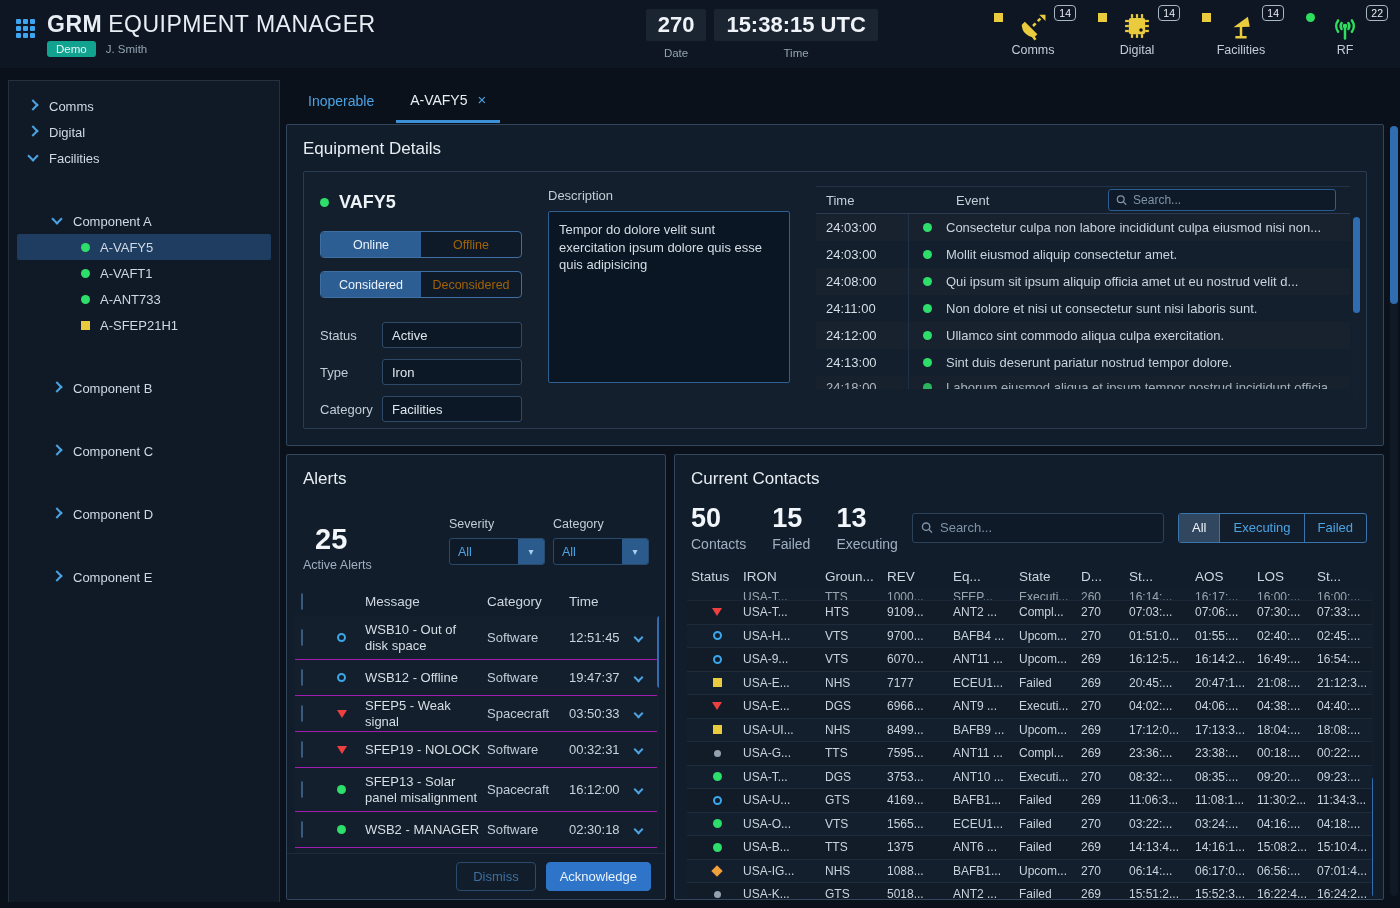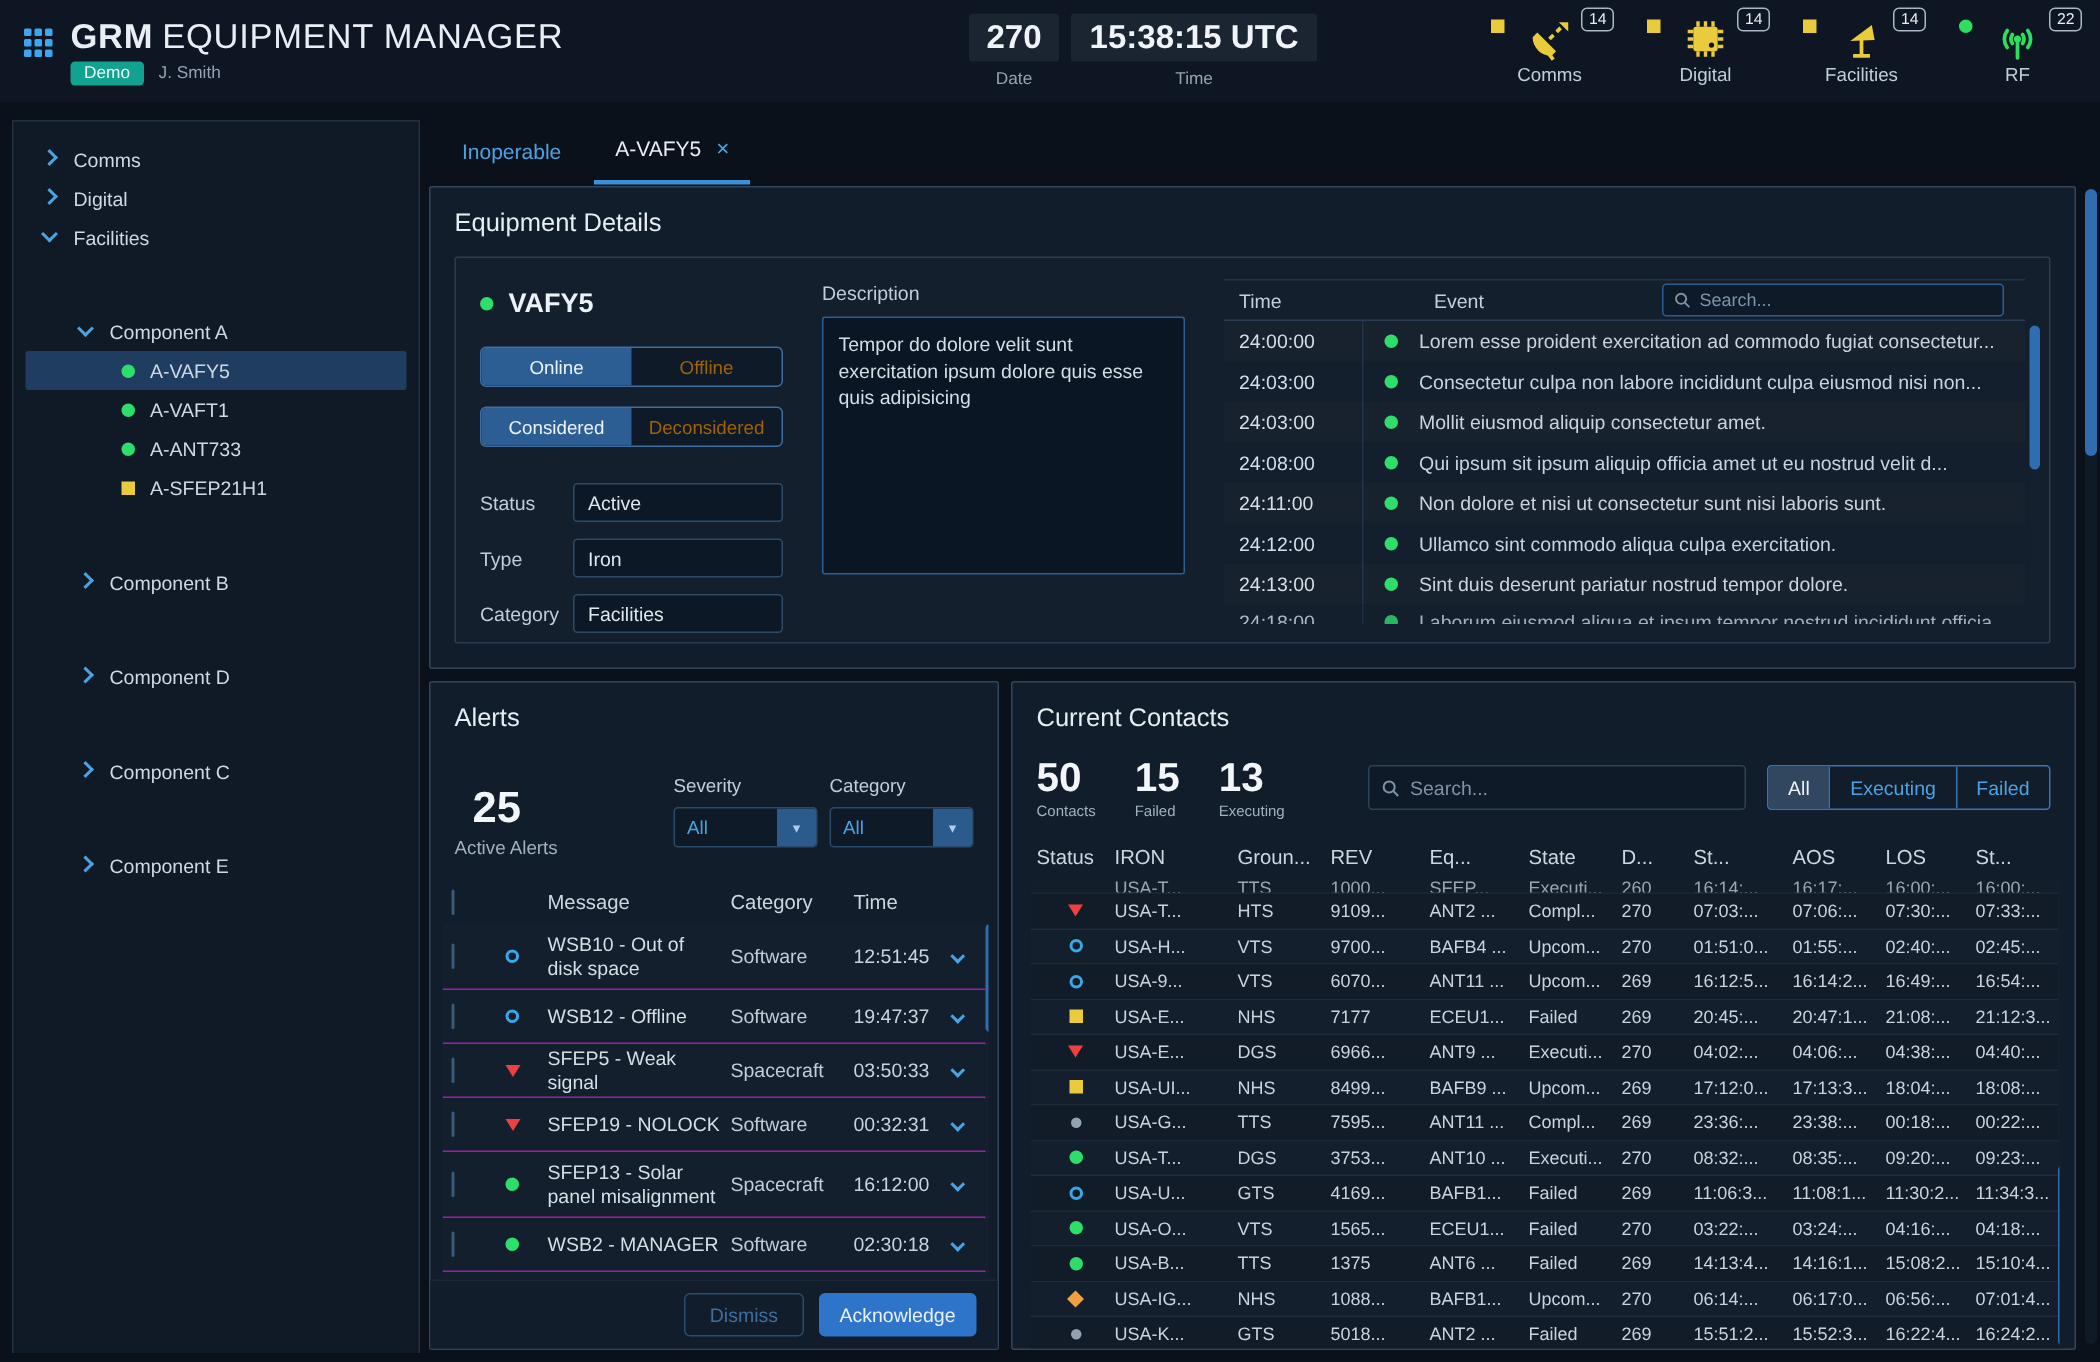--- a/index.html
+++ b/index.html
@@ -139,21 +139,21 @@
   .btn-outline { background:transparent; border:1px solid #2a4a6e; color:#3f6f9f; font-size:13px;
     padding:6px 16px; border-radius:4px; font-family:"Liberation Sans", sans-serif; }
   .btn-primary { background:#2e74c9; border:1px solid #2e74c9; color:#eaf2fb; font-size:13px;
     padding:6px 13px; border-radius:4px; font-family:"Liberation Sans", sans-serif; }
 
   
   .contacts { flex:1; display:flex; flex-direction:column; min-width:0; min-height:0; position:relative; }
   .ct-top { display:flex; align-items:center; padding:4px 16px 0; }
   .ct-stats { display:flex; gap:26px; }
   .ct-stat .big { font-size:27px; font-weight:700; color:#f2f6fa; }
-  .ct-stat .lbl { font-size:10px; color:#9fb0c0; margin-top:2px; }
+  .ct-stat .lbl { font-size:14px; color:#9fb0c0; margin-top:2px; }
   .ct-search { margin-left:auto; width:252px; height:30px; background:#0e1a28; border:1px solid #2c4258; border-radius:3px;
     display:flex; align-items:center; padding:0 8px; gap:7px; }
   .ct-search input { background:transparent; border:none; outline:none; color:#c9d3dd; font-size:13px; width:100%;
     font-family:"Liberation Sans", sans-serif; }
   .ct-search input::placeholder { color:#7f93a8; }
   .seg { display:flex; border:1px solid #3a74ad; border-radius:3px; overflow:hidden; height:30px; margin-left:14px; }
   .seg .seg-item { padding:0 13px; display:flex; align-items:center; font-size:13px; color:#4ba3e3; border-left:1px solid #3a74ad; }
   .seg .seg-item:first-child { border-left:none; }
   .seg .seg-item.on { background:#31465f; color:#eef3f8; }
   .ct-table { flex:1; margin:10px 10px 0 12px; position:relative; min-height:0; overflow:hidden; }
@@ -328,27 +328,27 @@
 
   <div class="tree-item indent-1">
     <span class="chev-slot chev-right"></span>
     <span class="marker-slot"></span>
     <span class="tree-label">Component B</span>
   </div>
 
   <div class="tree-item indent-1">
     <span class="chev-slot chev-right"></span>
     <span class="marker-slot"></span>
-    <span class="tree-label">Component D</span>
+    <span class="tree-label">Component C</span>
   </div>
 
   <div class="tree-item indent-1">
     <span class="chev-slot chev-right"></span>
     <span class="marker-slot"></span>
-    <span class="tree-label">Component C</span>
+    <span class="tree-label">Component D</span>
   </div>
 
   <div class="tree-item indent-1">
     <span class="chev-slot chev-right"></span>
     <span class="marker-slot"></span>
     <span class="tree-label">Component E</span>
   </div>
 </div>
     </aside>
 
@@ -406,27 +406,20 @@
               <span class="h">Event</span>
             </div>
             <div class="ev-search">
               <svg width="12" height="12" viewBox="0 0 14 14">
                 <circle cx="6" cy="6" r="4.3" stroke="#7f93a8" fill="none" stroke-width="1.6"></circle>
                 <line x1="9.4" y1="9.4" x2="13" y2="13" stroke="#7f93a8" stroke-width="1.6"></line>
               </svg>
               <input type="text" placeholder="Search..." style="">
             </div>
             <div class="ev-list">
-  <div class="ev-row">
-    <span class="ev-time">24:00:00</span>
-    <span class="ev-dot">
-                    <i class="green-dot"></i>
-                  </span>
-    <span class="ev-text">Lorem esse proident exercitation ad commodo fugiat consectetur...</span>
-  </div>
 
   <div class="ev-row">
     <span class="ev-time">24:03:00</span>
     <span class="ev-dot">
                     <i class="green-dot"></i>
                   </span>
     <span class="ev-text">Consectetur culpa non labore incididunt culpa eiusmod nisi non...</span>
   </div>
 
   <div class="ev-row">

